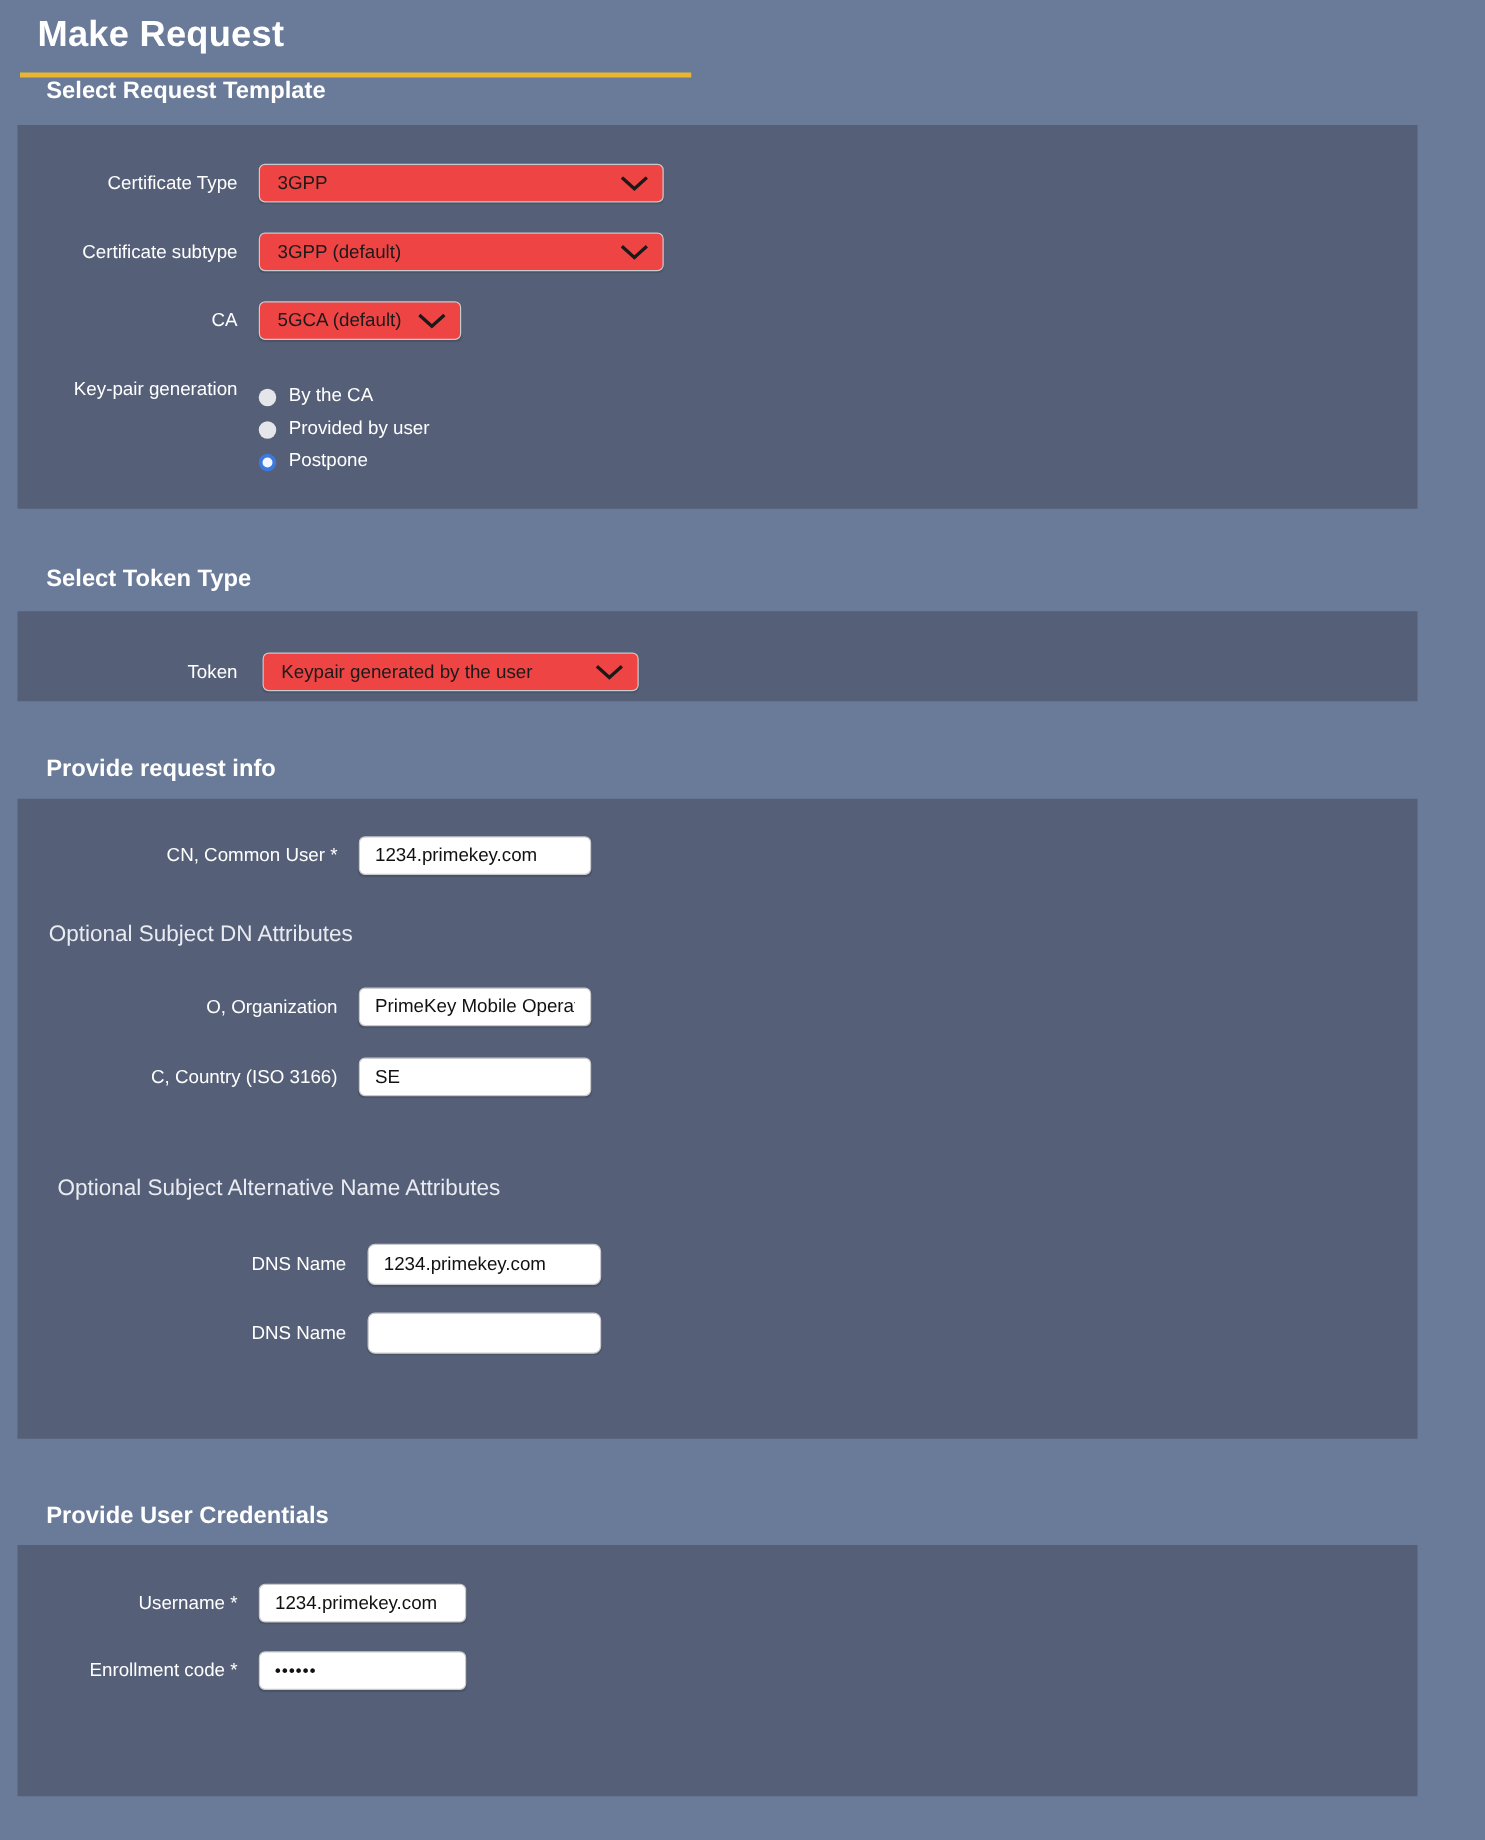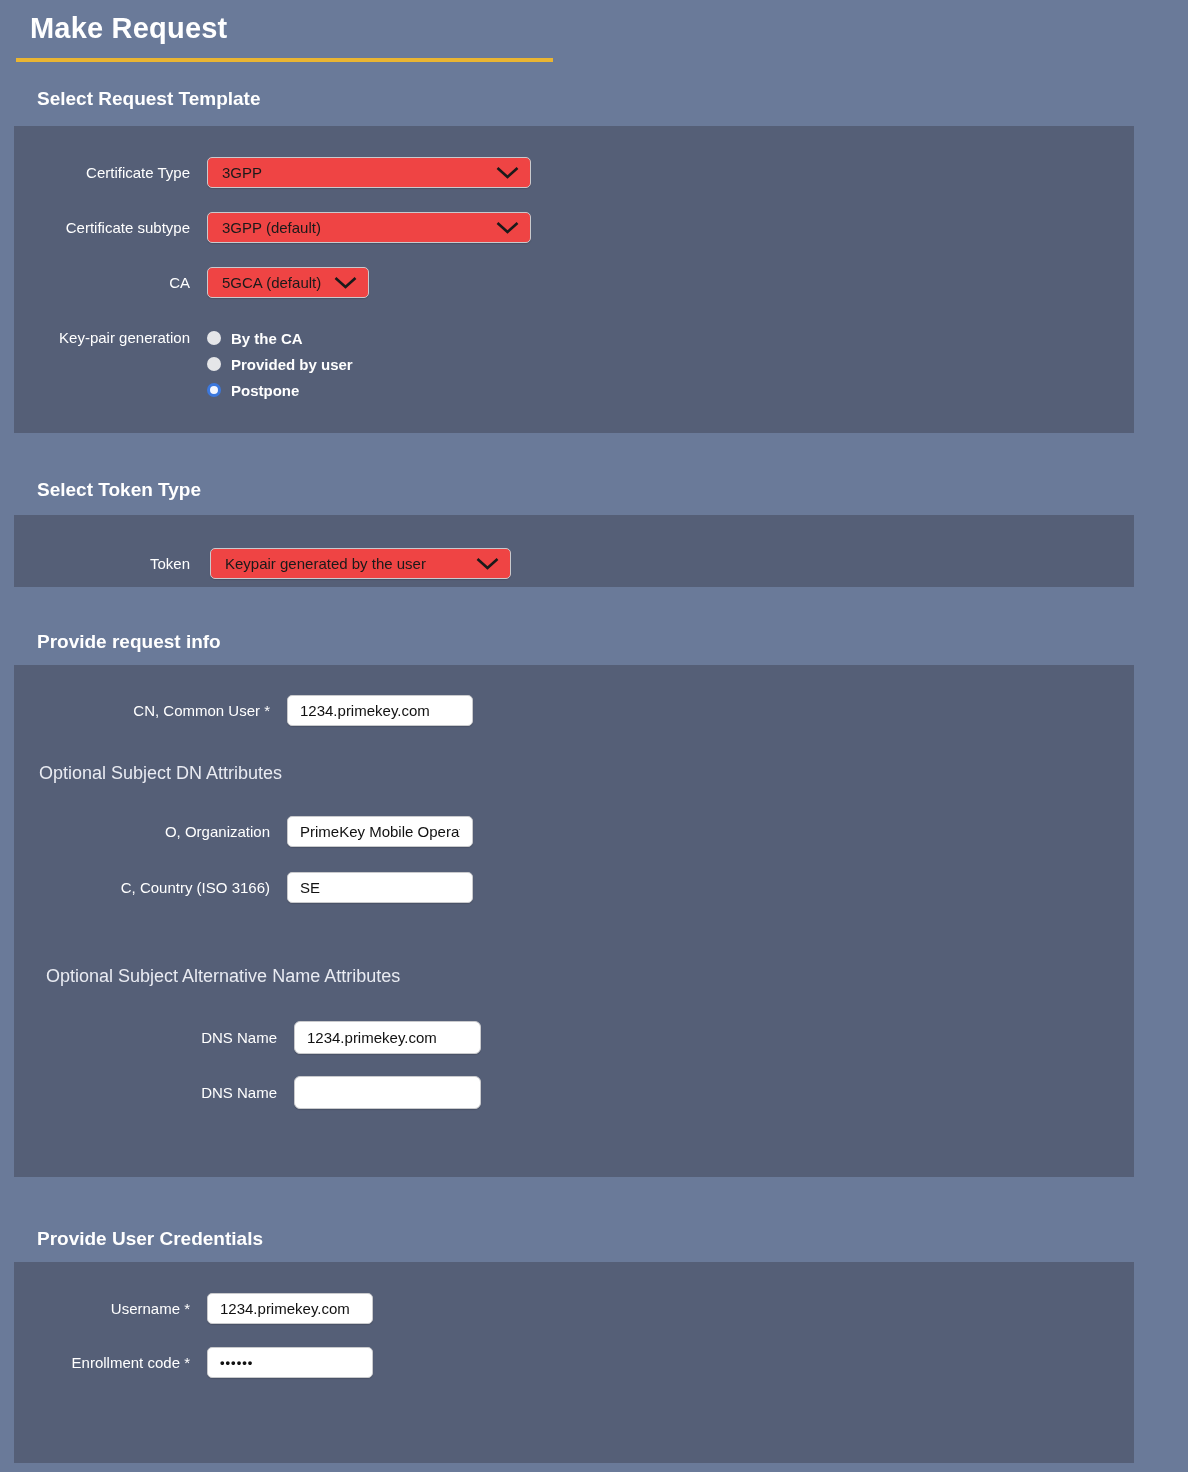--- a/index.html
+++ b/index.html
@@ -28,21 +28,21 @@
     background: #EAB531;
     margin: 13px 0 0 16px;
   }
 
   .section-heading {
     color: #ffffff;
     font-size: 19px;
     font-weight: 700;
     margin-left: 37px;
   }
-  .sh-template    { margin-top: 26px; margin-bottom: 16px; }
+  .sh-template    { margin-bottom: 16px; }
   .sh-token       { margin-top: 46px; margin-bottom: 14px; }
   .sh-request     { margin-top: 44px; margin-bottom: 12px; }
   .sh-credentials { margin-top: 51px; margin-bottom: 12px; }
 
   .panel {
     margin-left: 14px;
     width: 1120px;
     background: #555F77;
   }
   .panel-template    { padding: 31px 0 30px; }
@@ -125,24 +125,23 @@
   .w-san   { width: 187px; height: 33px; border-radius: 6px; }
   .w-cred  { width: 166px; }
 
   .pw { font-size: 13px; font-weight: 700; letter-spacing: 1px; }
 
   .radio-row { align-items: flex-start; }
   .radio-row .label { padding-top: 3px; }
   .radio-group { display: flex; flex-direction: column; }
   .radio-option {
     display: flex;
-    align-items: center;
+    align-items: flex-end;
     height: 26px;
     cursor: pointer;
-    font-weight: bold;
   }
   .radio {
     width: 14px;
     height: 14px;
     border-radius: 50%;
     background: #E5E6E9;
     flex: 0 0 14px;
   }
   .radio.selected {
     background: #F4F7FF;

